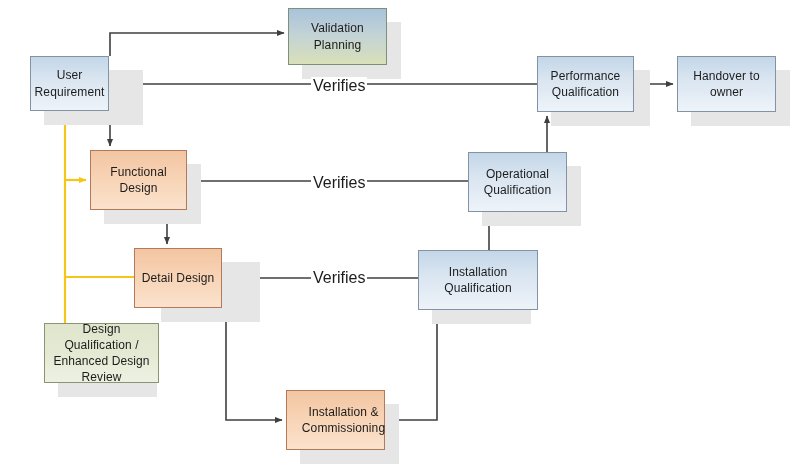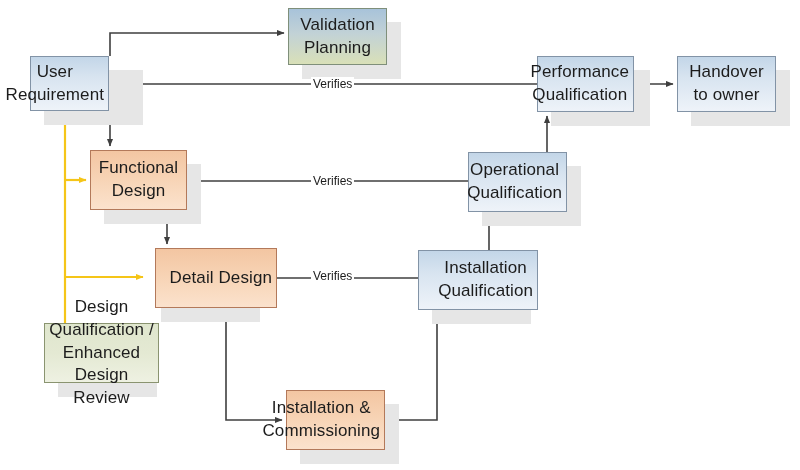--- a/index.html
+++ b/index.html
@@ -23,23 +23,23 @@
     top: 0;
     width: 800px;
     height: 470px;
     pointer-events: none;
   }
   .node {
     position: absolute;
     box-sizing: border-box;
     display: flex;
     align-items: center;
-    justify-content: flex-end;
+    justify-content: center;
     text-align: center;
-    font-size: 17px;
+    font-size: 12px;
     line-height: 1.35;
     color: #1c1c1c;
     letter-spacing: 0.1px;
     padding: 2px 4px;
     z-index: 3;
   }
   .node .node-label {
     display: block;
     white-space: pre-line;
   }
@@ -59,21 +59,21 @@
     background: linear-gradient(to bottom, #a8c3da 0%, #c2d2d6 45%, #d9e0b8 100%);
     border: 1px solid #7f8f7a;
   }
   .shadow {
     position: absolute;
     background: #e6e6e6;
     z-index: 1;
   }
   .edge-label {
     position: absolute;
-    font-size: 12px;
+    font-size: 16px;
     color: #1c1c1c;
     background: #ffffff;
     padding: 0 2px;
     z-index: 4;
     white-space: nowrap;
   }
 </style>
 </head>
 <body>
 
@@ -154,21 +154,21 @@
 
   <div class="node blue" style="left:677px; top:56px; width:99px; height:56px;">
     <span class="node-label">Handover to owner</span>
   </div>
 
   <div class="node blue" style="left:468px; top:152px; width:99px; height:60px;">
     <span class="node-label">Operational
 Qualification</span>
   </div>
 
-  <div class="node orange" style="left:155px; top:248px; width:122px; height:60px;">
+  <div class="node orange" style="left:134px; top:248px; width:88px; height:60px;">
     <span class="node-label">Detail Design</span>
   </div>
 
   <div class="node blue" style="left:418px; top:250px; width:120px; height:60px;">
     <span class="node-label">Installation
 Qualification</span>
   </div>
 
   <div class="node green" style="left:44px; top:323px; width:115px; height:60px;">
     <span class="node-label">Design

